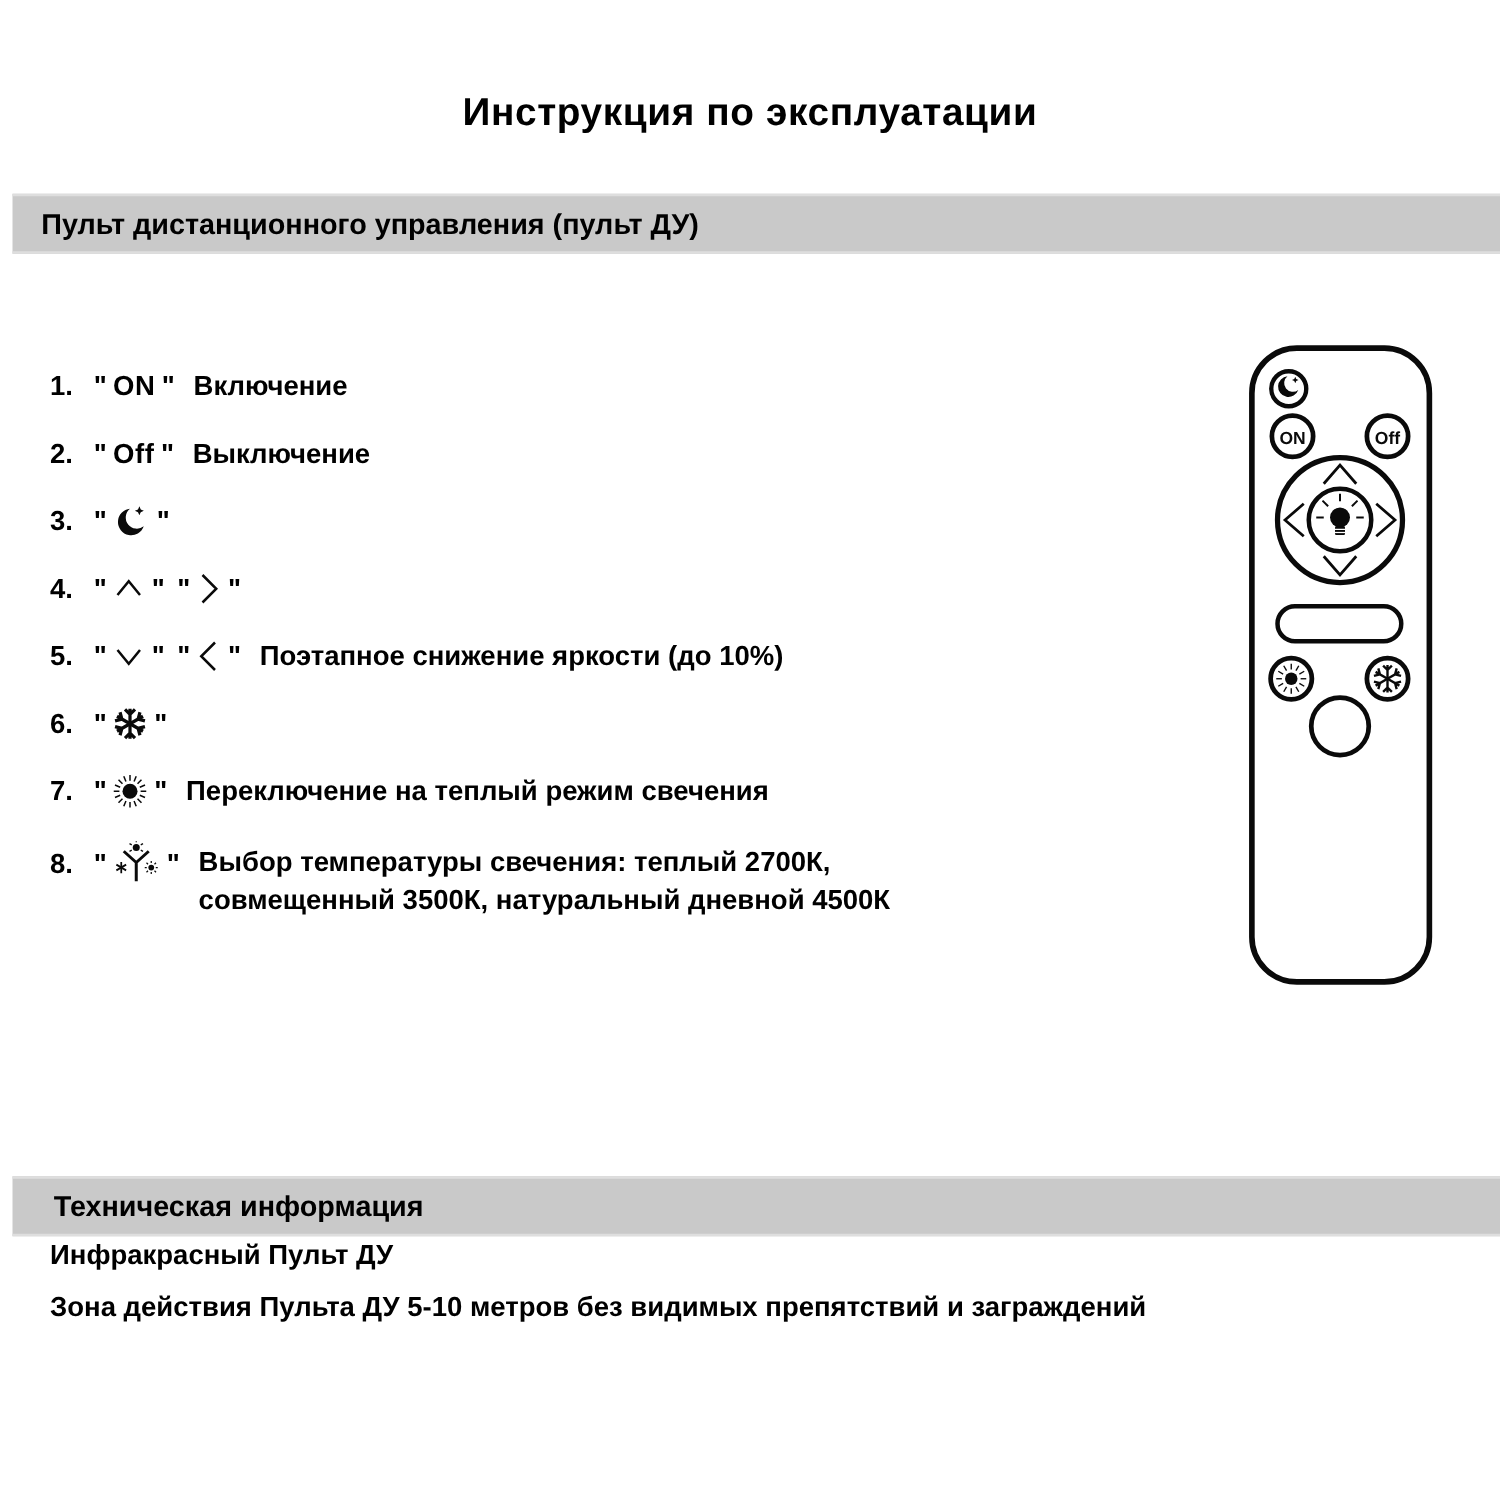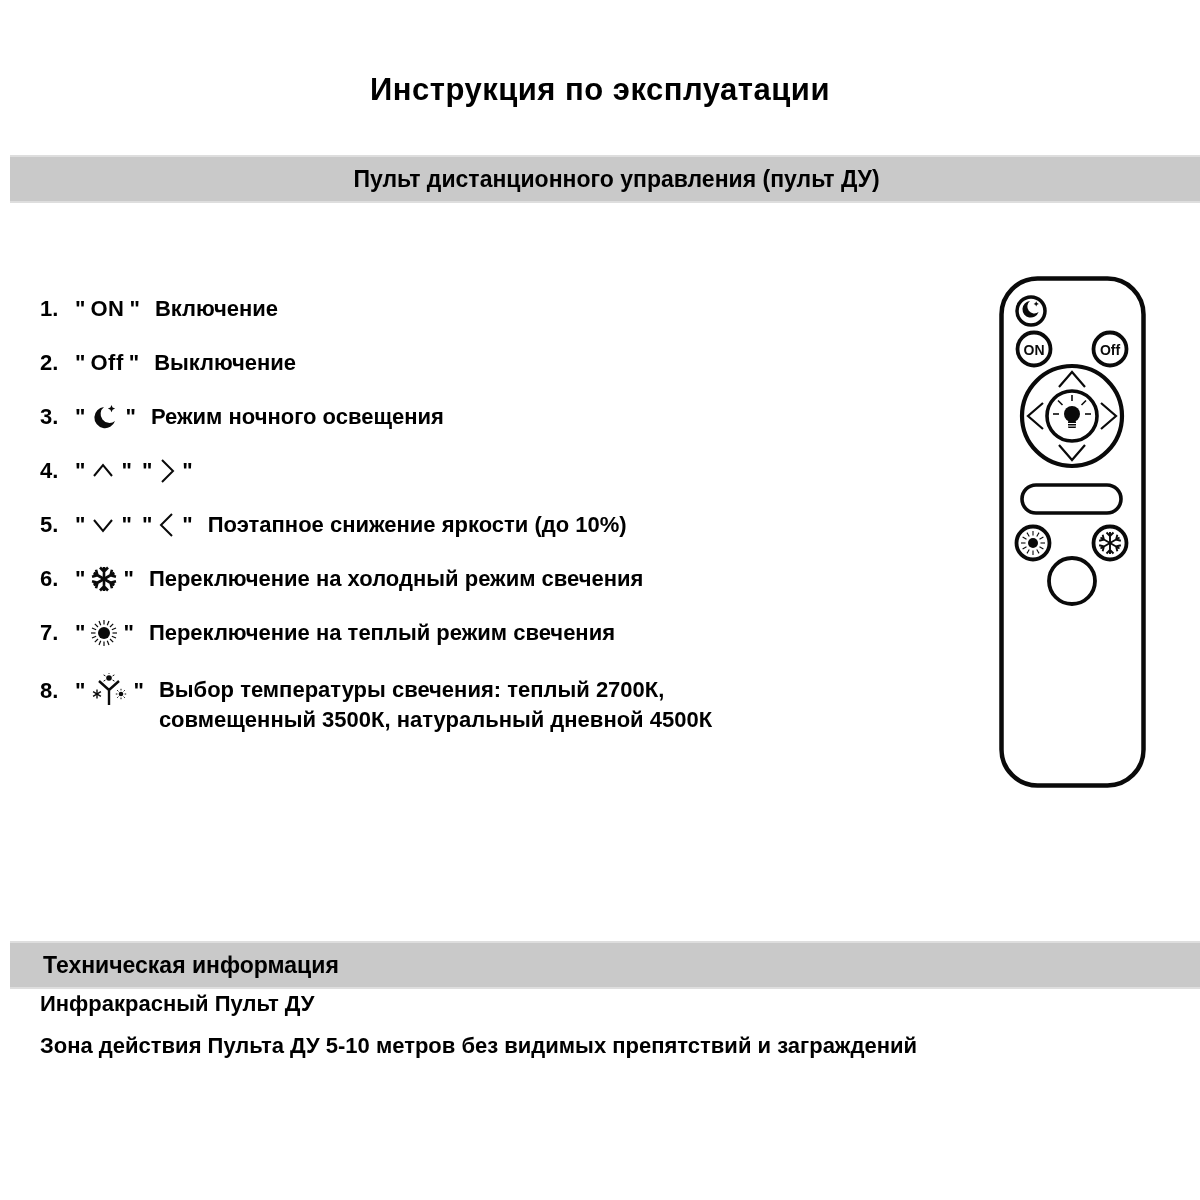--- a/index.html
+++ b/index.html
@@ -13,21 +13,21 @@
     position:absolute; top:72px; left:0; width:1200px;
     text-align:center; font-size:31px; letter-spacing:0.5px;
   }
   .section-bar {
     position:absolute; left:10px; right:0; height:48px;
     background:#c9c9c9;
     border-top:2px solid #dedede; border-bottom:2px solid #dedede;
     display:flex; align-items:center;
   }
   .section-bar .bar-label { padding-left:23px; font-size:23px; }
-  .bar-remote { top:155px;justify-content:center; }
+  .bar-remote { top:155px; }
   .bar-tech   { top:941px;padding-left:10px; }
 
   .button-list { position:absolute; left:40px; top:297px; width:930px; }
   .li {
     display:flex; align-items:center; height:24px; margin-bottom:30px;
     font-size:22px; white-space:nowrap;
   }
   .li .num { width:30px; flex:0 0 auto; }
   .li .q { margin:0 5px; }
   .li .kw { letter-spacing:0.5px; }
@@ -75,21 +75,20 @@
     <div class="li">
       <span class="num">3.</span>
       <span class="q">"</span>
       <span class="icon">
         <svg width="30" height="28" viewBox="0 0 30 28">
           <path d="M14 4 A 10.6 10.6 0 1 0 25 18 A 8.8 8.8 0 1 1 14 4 Z" fill="#0a0a0a"></path>
           <path d="M21.5 2 l1.1 2.5 2.5 1.1 -2.5 1.1 -1.1 2.5 -1.1 -2.5 -2.5 -1.1 2.5 -1.1 z" fill="#0a0a0a"></path>
         </svg>
       </span>
       <span class="q">"</span>
-      <span class="label">Режим ночного освещения</span>
     </div>
 
     <div class="li">
       <span class="num">4.</span>
       <span class="q">"</span>
       <span class="icon">
         <svg width="26" height="22" viewBox="0 0 26 22">
             <polyline points="4,16 13,5 22,16" fill="none" stroke="#0a0a0a" stroke-width="2"></polyline>
           </svg>
       </span>
@@ -134,21 +133,20 @@
             <use href="#arm6"></use>
               <use href="#arm6" transform="rotate(60)"></use>
               <use href="#arm6" transform="rotate(120)"></use>
             <use href="#arm6" transform="rotate(180)"></use>
               <use href="#arm6" transform="rotate(240)"></use>
               <use href="#arm6" transform="rotate(300)"></use>
           </g>
         </svg>
       </span>
       <span class="q">"</span>
-      <span class="label">Переключение на холодный режим свечения</span>
     </div>
 
     <div class="li">
       <span class="num">7.</span>
       <span class="q">"</span>
       <span class="icon">
         <svg width="28" height="28" viewBox="0 0 28 28">
           <defs>
               <line id="ray7" x1="0" y1="-8.5" x2="0" y2="-13" stroke="#0a0a0a" stroke-width="1.2"></line>
             </defs>

